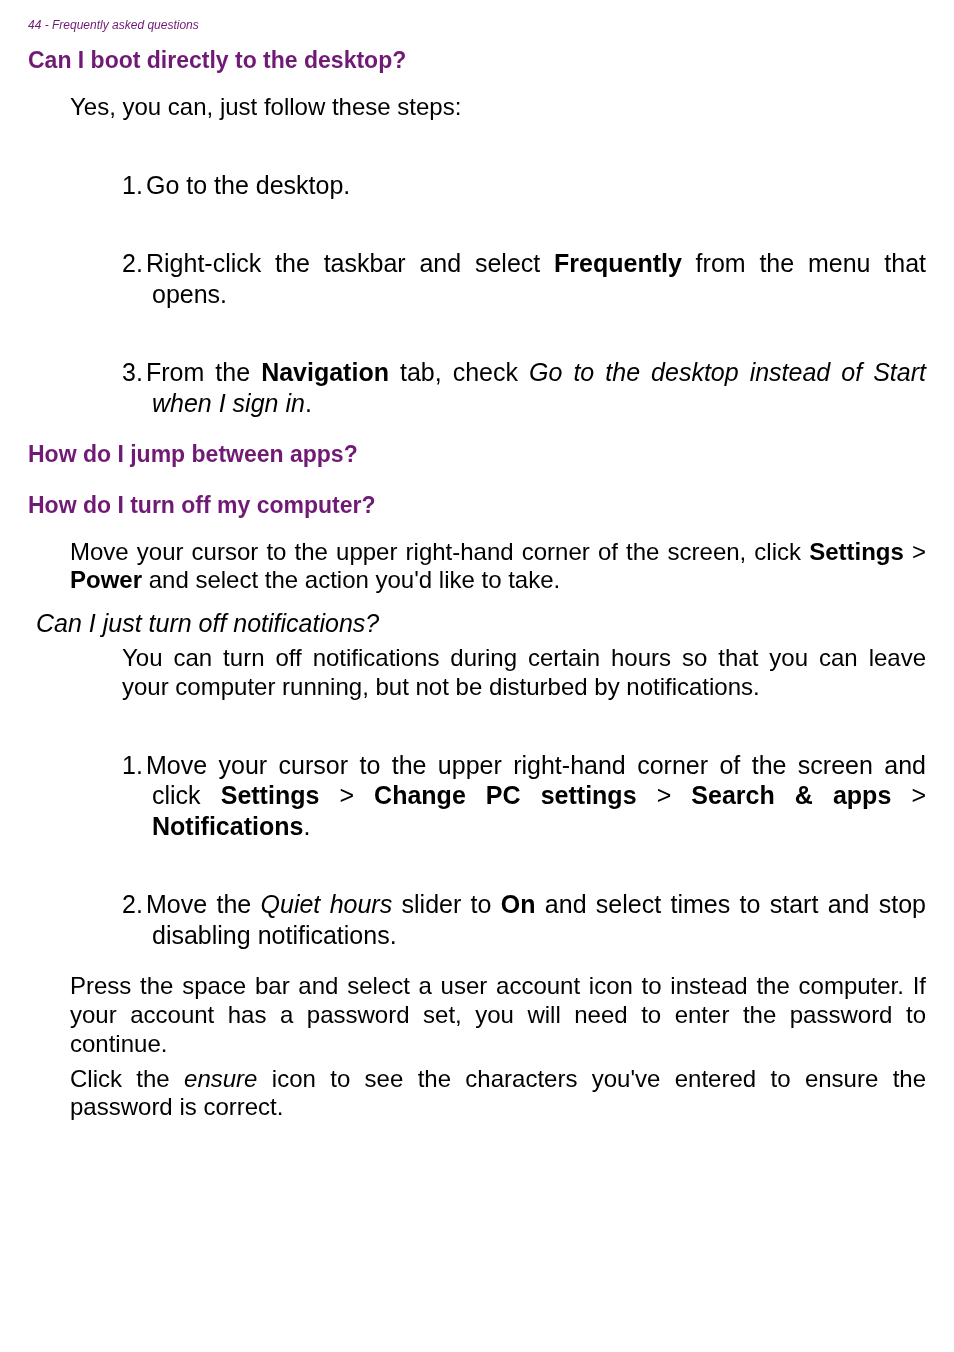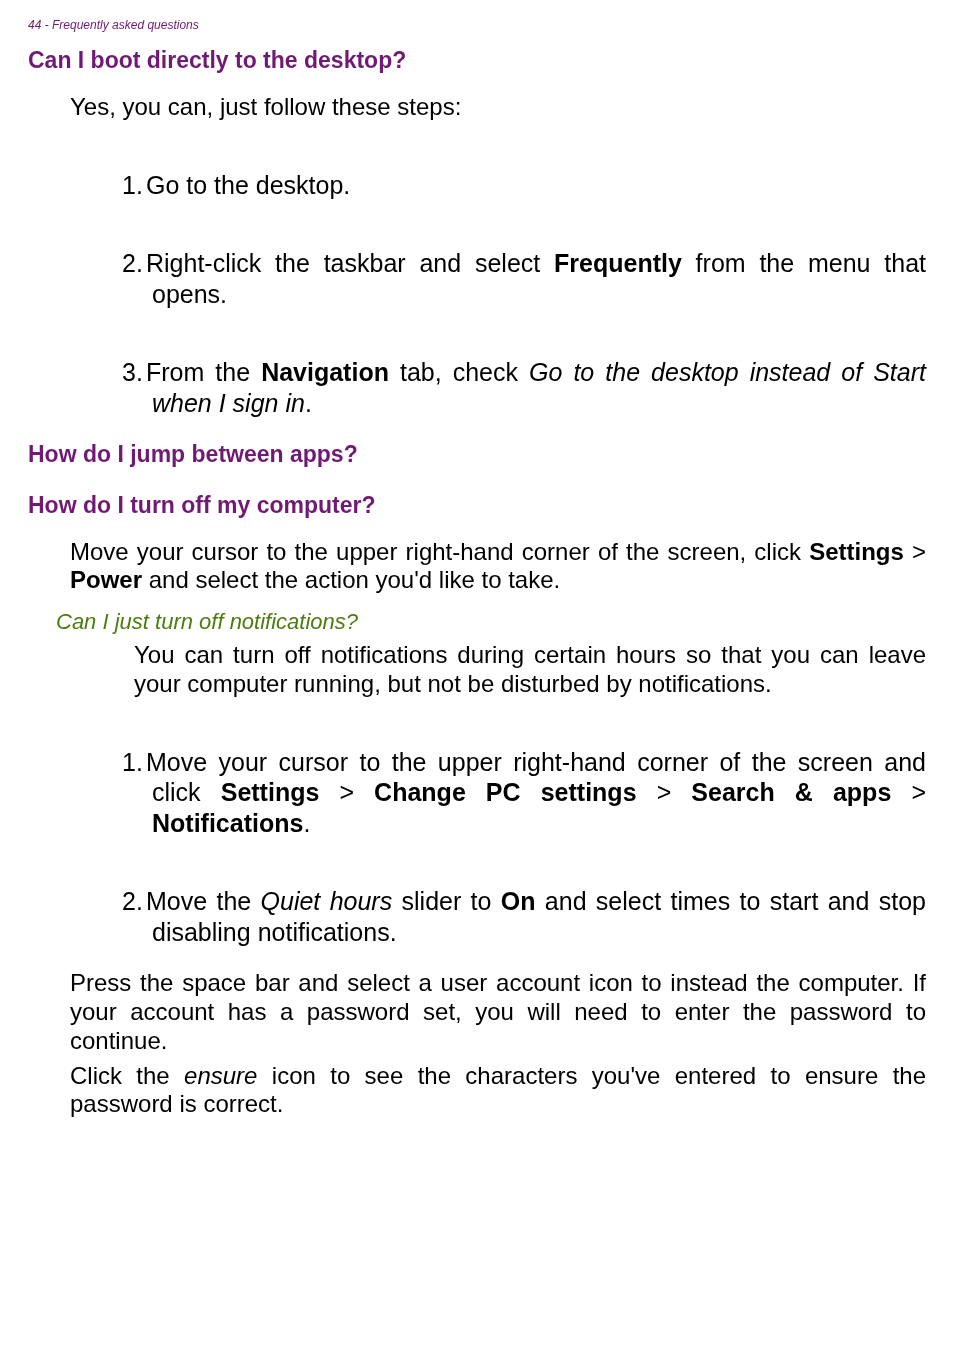--- a/index.html
+++ b/index.html
@@ -21,25 +21,25 @@
     }
     h2 {
       color: #701a75;
       font-size: 23px;
       font-weight: bold;
       margin-top: 8px;
       margin-bottom: 18px;
       line-height: 1.25;
     }
     .subhead {
-      color: #4d7c0f;
+      color: #000000;
       font-style: italic;
-      font-size: 22px;
+      font-size: 25px;
       font-weight: normal;
-      margin: 14px 0 6px 28px;
+      margin: 14px 0 6px 8px;
     }
     .body-text, .ol {
       margin-left: 42px;
     }
     .subbody {
       margin-left: 94px;
     }
     p.body-text, .subbody p.body-text {
       font-size: 24px;
       line-height: 1.2;
@@ -97,21 +97,21 @@
     <h2>How do I jump between apps?</h2>
   </div>
 
   <div class="sect">
     <h2>How do I turn off my computer?</h2>
     <div class="justify">
         <p class="body-text justify">Move your cursor to the upper right-hand corner of the screen, click <b>Settings</b> &gt; <b>Power</b> and select the action you'd like to take.</p>
       </div>
     <div class="subhead">Can I just turn off notifications?</div>
     <div class="subbody">
-      <div class="justify" style="margin-left:12px">
+      <div class="justify" style="margin-left:0">
           <p class="body-text justify" style="margin-left: 0px;">You can turn off notifications during certain hours so that you can leave your computer running, but not be disturbed by notifications.</p>
         </div>
     </div>
     <ol>
         <li><span class="cont">Move your cursor to the upper right-hand corner of the screen and click <b>Settings</b> &gt; <b>Change PC settings</b> &gt; <b>Search &amp; apps</b> &gt; <b>Notifications</b>.</span></li>
         <li><span class="cont">Move the <i>Quiet hours</i> slider to <b>On</b> and select times to start and stop disabling notifications.</span></li>
       </ol>
   </div>
 
   <div class="sect">

